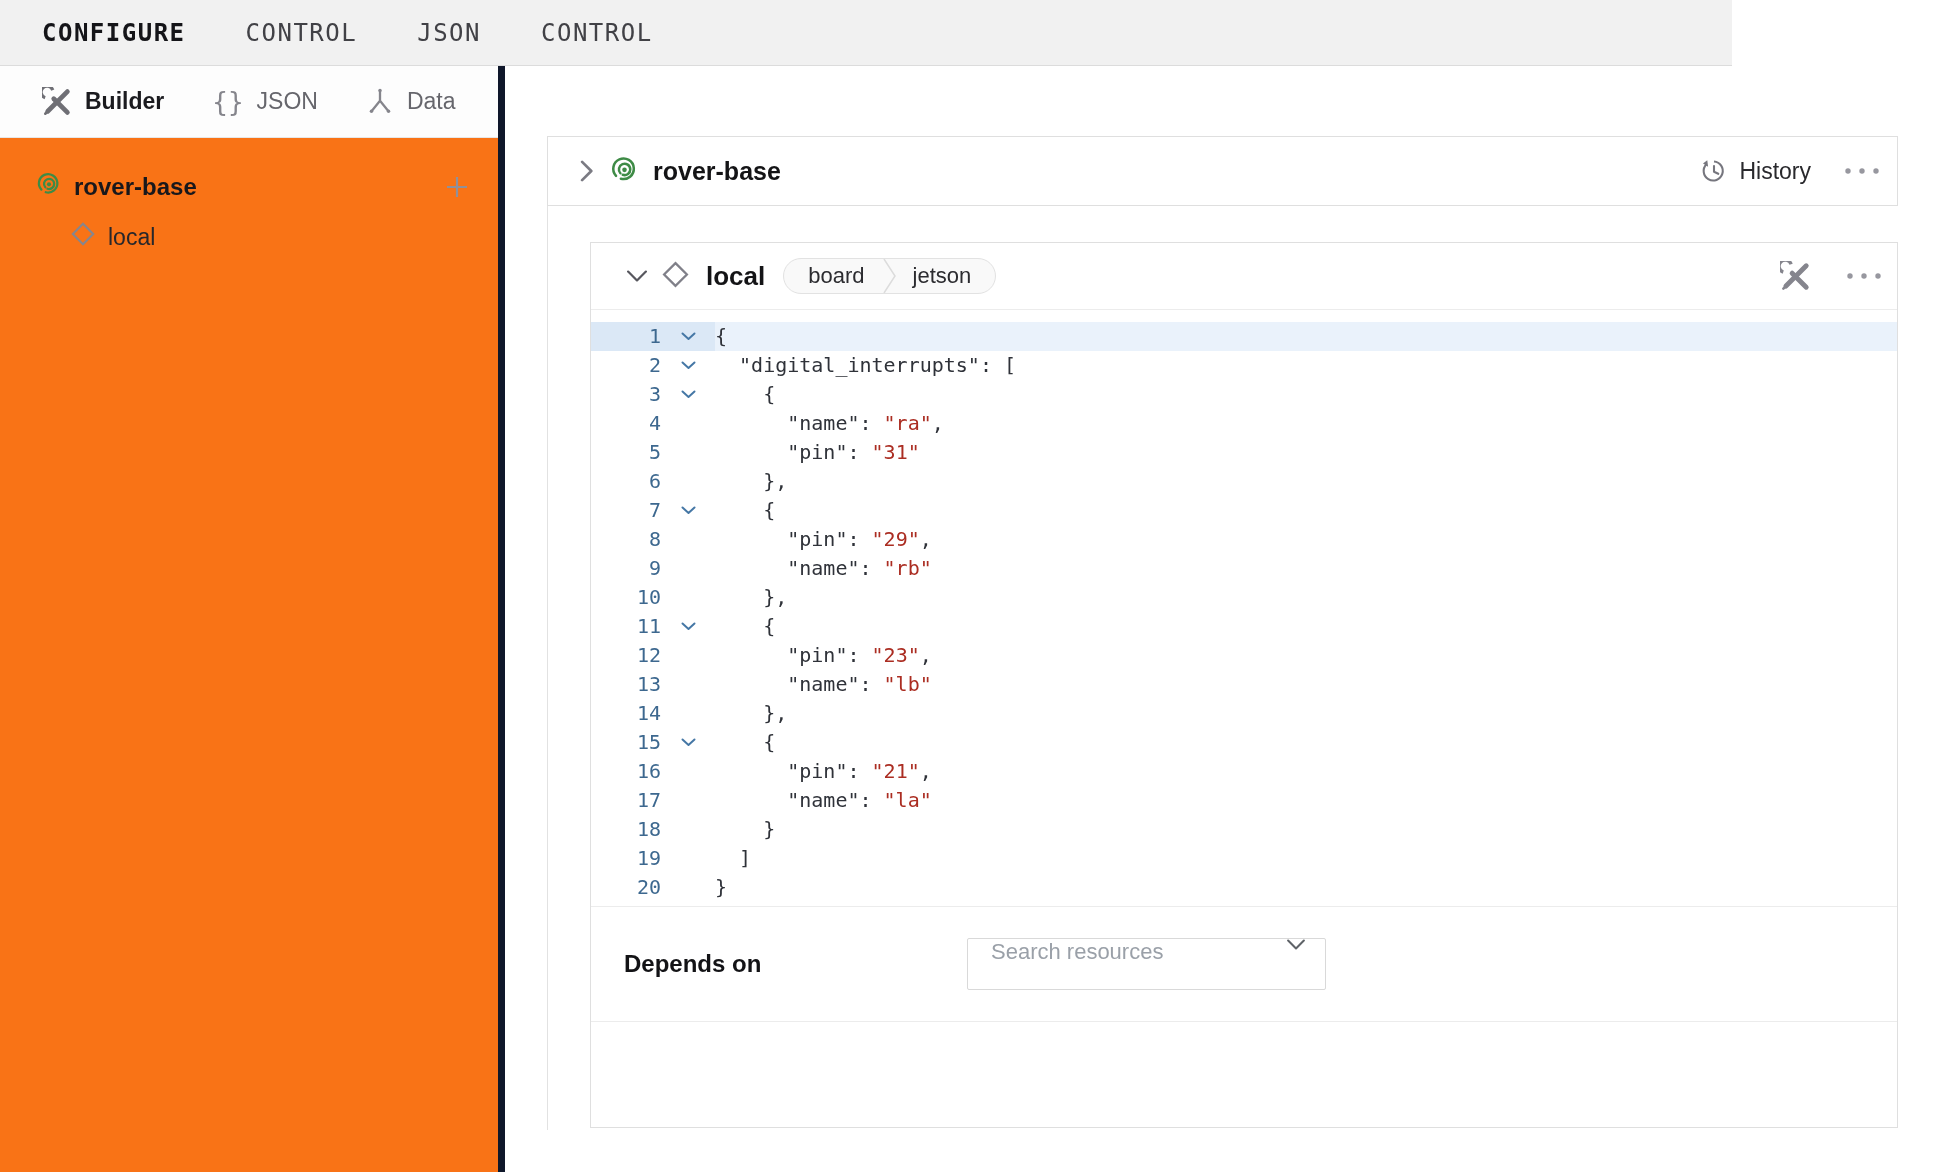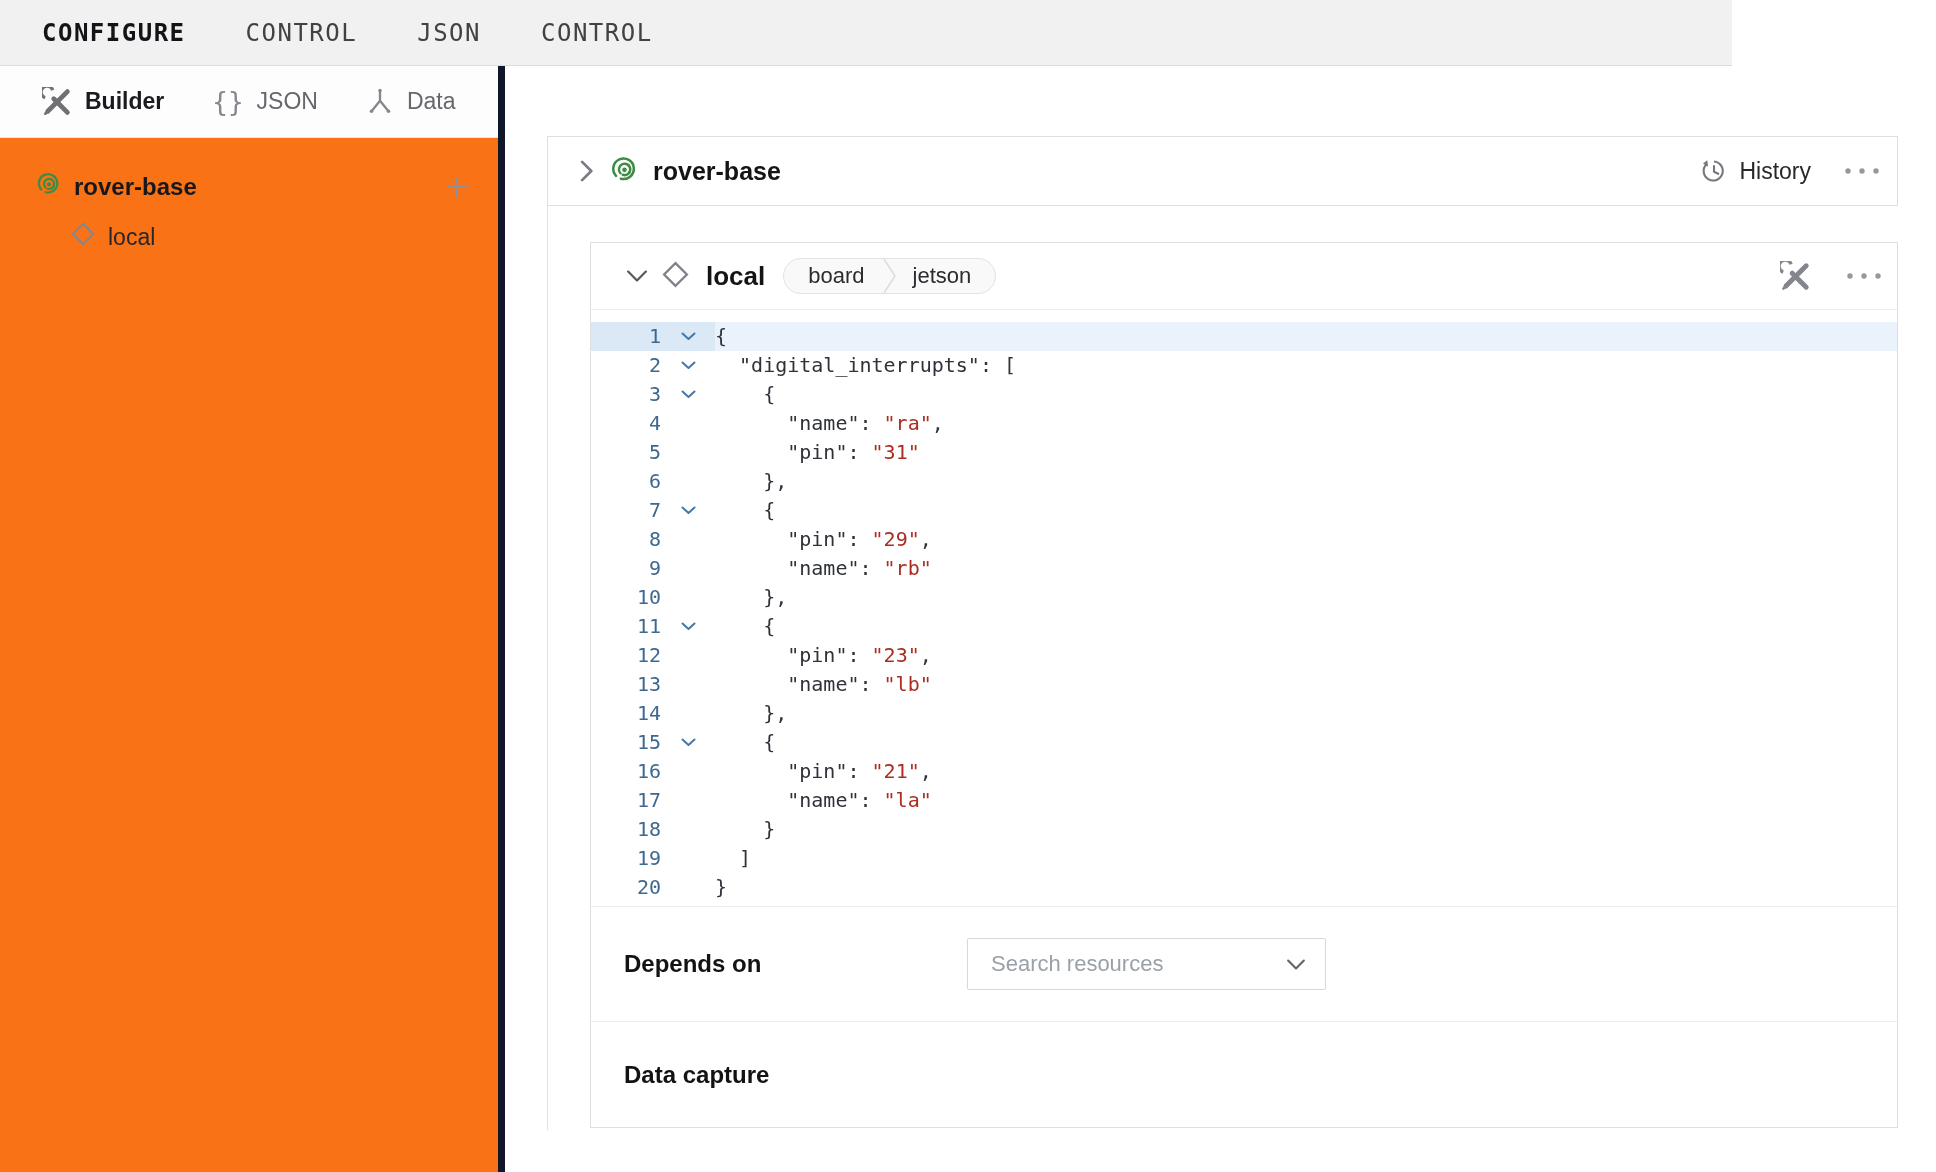--- a/index.html
+++ b/index.html
@@ -67,21 +67,21 @@
   .ed-row.active .ed-code { background:var(--hl-code); }
   .tok-s { color:var(--code-red); }
 
   
   .field-row { display:flex; align-items:center; padding-left:33px; }
   .field-row.depends { height:114px; }
   .field-row.capture { height:105px; }
   .field-label { width:343px; flex:none; font-size:24px; font-weight:bold; color:#131316; }
   .hdivider { height:1px; background:#ececec; }
   .select { width:359px; height:52px; border:1px solid #d9d9d9; border-radius:2px; background:#fff;
-    display:flex; align-items:center; padding:0 20px 0 23px; cursor:pointer; }
+    display:flex; padding:0 20px 0 23px; cursor:pointer; }
   .select .placeholder { font-size:22px; color:#9aa0a8; flex:1; }
   .add-method { width:200px; height:52px; background:#f1f1f1; border:1px solid #e3e3e3; border-radius:2px;
     display:flex; align-items:center; justify-content:center; gap:11px; cursor:pointer;
     font-family:"Liberation Sans", sans-serif; font-size:22px; color:#212125; }
 </style>
 </head>
 <body>
 
 <div class="app" style="--accent-green: #3e8b46; --code-red: #ab2d22; --num-blue: #3d688f; --chev-blue: #4577a5; --hl-gutter: #dbe8f6; --hl-code: #eaf2fb;">
 
@@ -360,18 +360,17 @@
             <span class="placeholder">Search resources</span>
             <svg width="18" height="11" viewBox="0 0 16 9" fill="none">
               <path d="M1 1 L8 8 L15 1" stroke="#5f6368" stroke-width="1.8" stroke-linecap="round" stroke-linejoin="round"></path>
             </svg>
           </div>
         </div>
 
         <div class="hdivider"></div>
 
         <div class="field-row capture">
-          <div class="field-label">Data capture</div>
         </div>
       </section>
     </main>
   </div>
 </div>
 
 </body></html>

